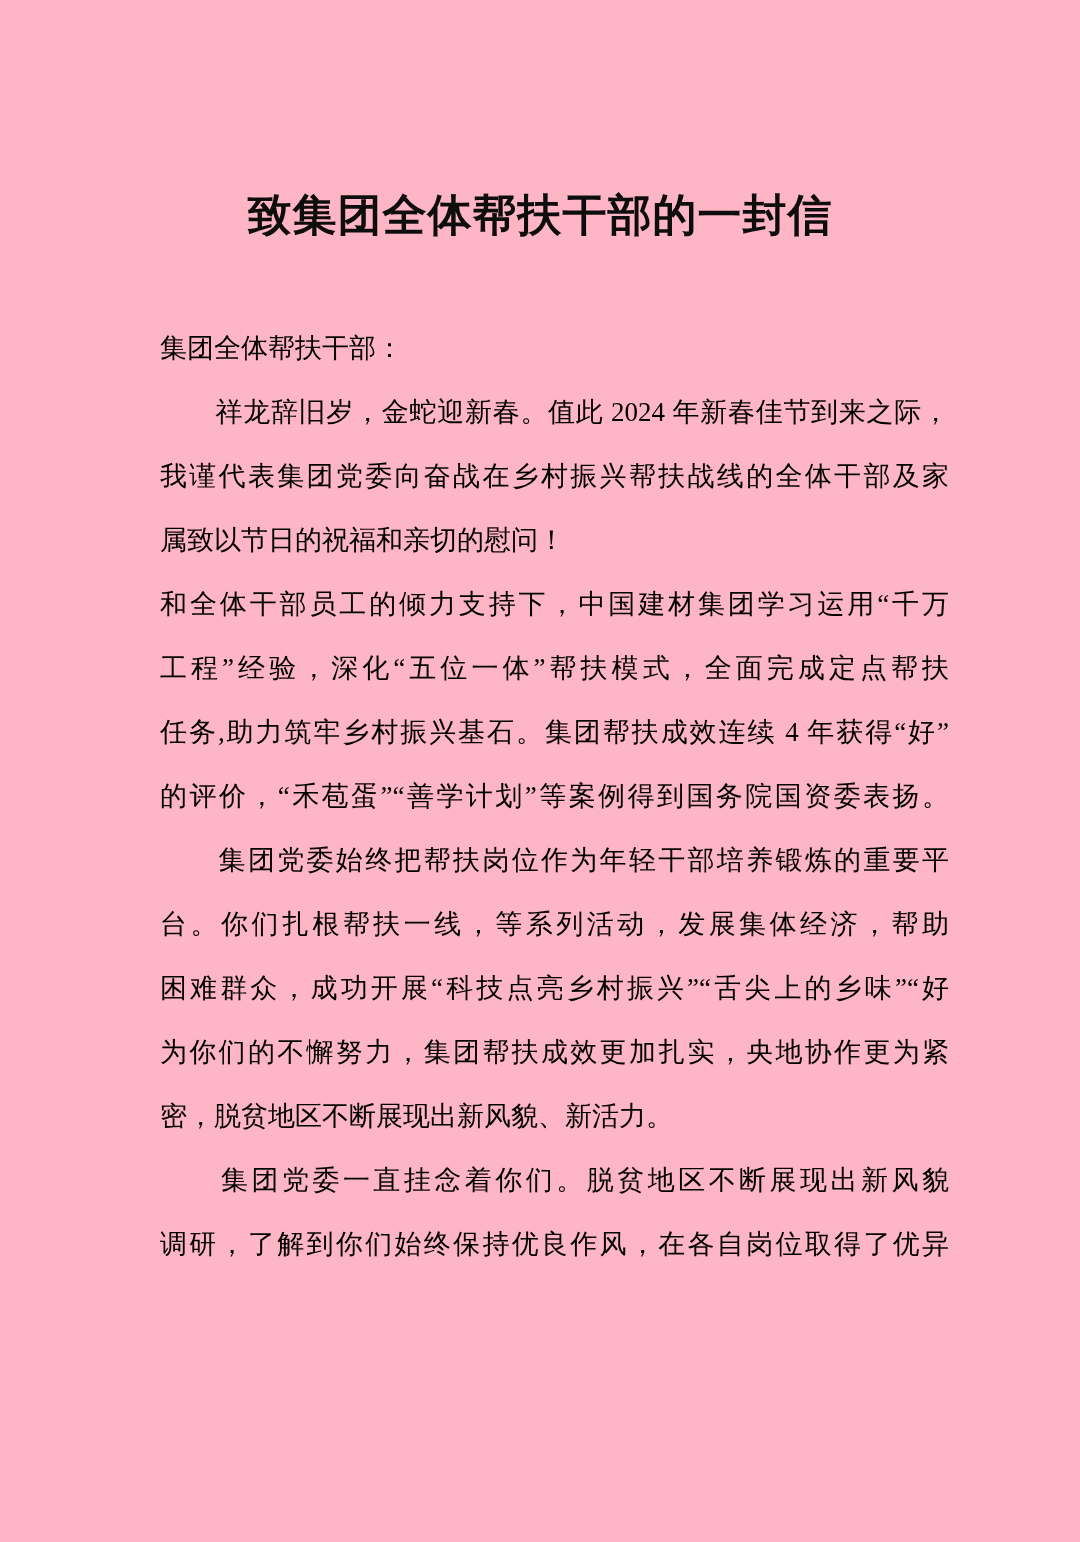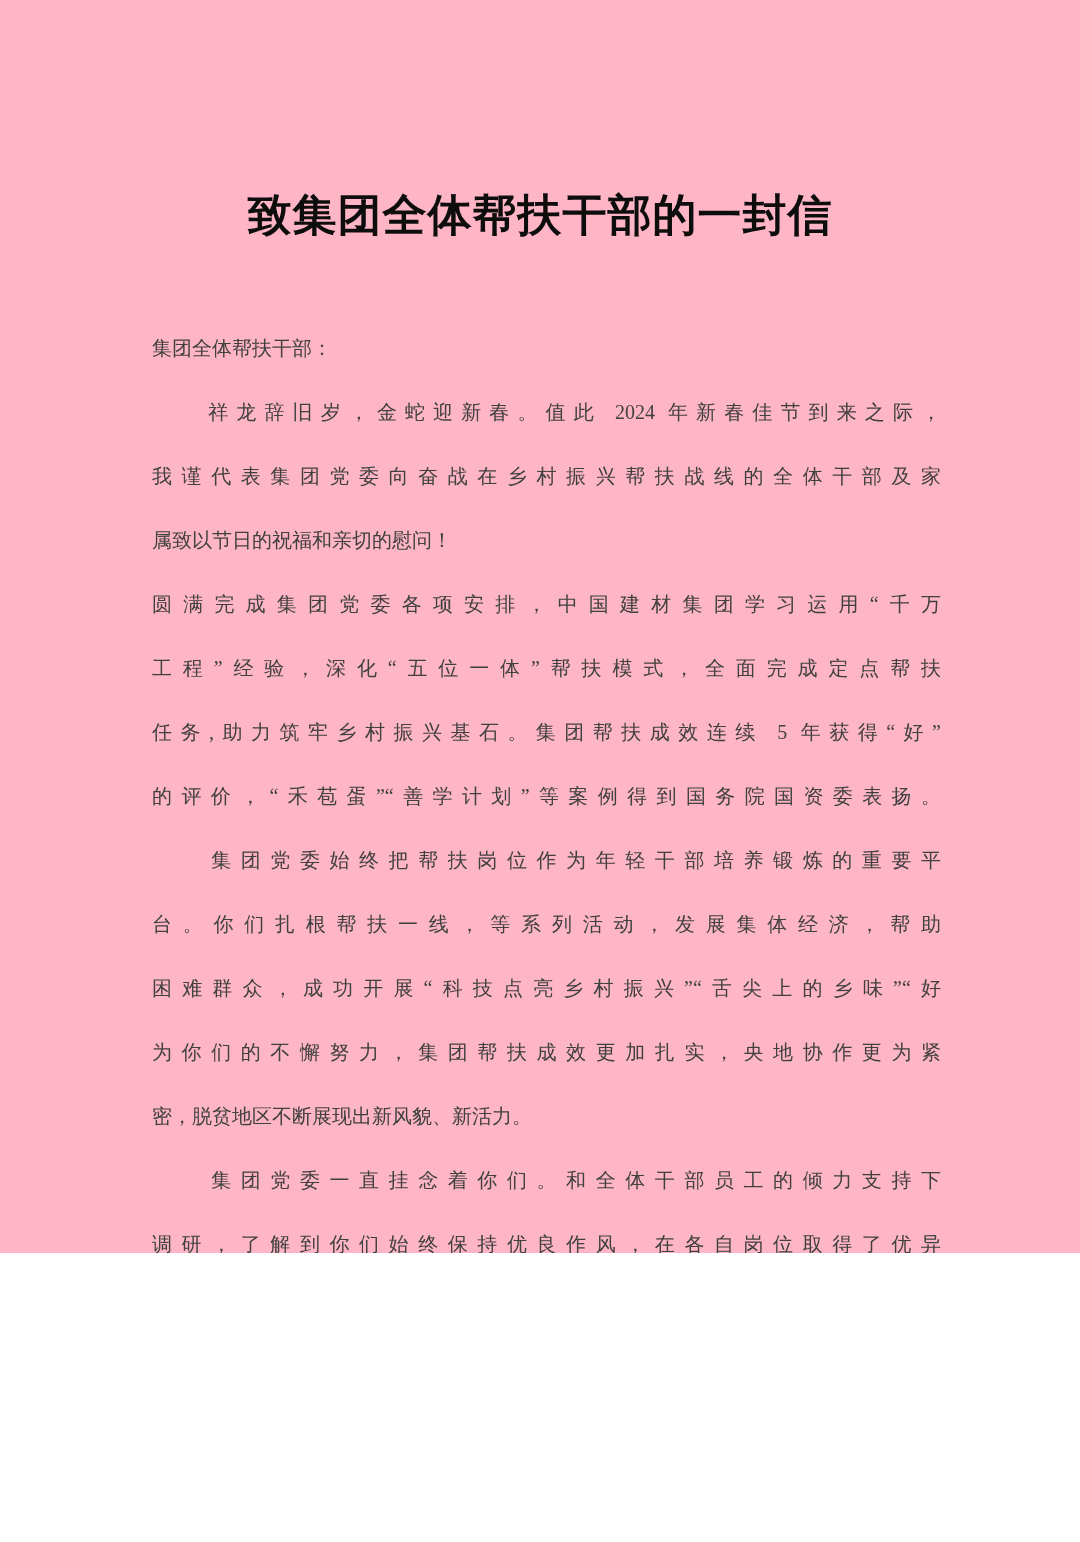--- a/index.html
+++ b/index.html
@@ -2,45 +2,45 @@
 <html><head>
 <meta charset="utf-8">
 <style>
   html, body {
     margin: 0;
     padding: 0;
   }
   .page {
     position: relative;
     width: 1080px;
-    height: 1253px;
+    height: 1542px;
     background: #feb5c5;
     overflow: hidden;
     font-family: "Liberation Serif", serif;
   }
   .title {
     position: absolute;
     top: 189px;
     left: 0;
     width: 100%;
     text-align: center;
     font-family: "Liberation Sans", sans-serif;
     font-size: 44px;
     line-height: 52px;
     font-weight: 900;
     color: #0d0d0d;
     letter-spacing: 1px;
   }
   .body-text {
     position: absolute;
     top: 316px;
-    left: 152px;
+    left: 160px;
     width: 789px;
-    font-size: 20px;
-    color: #404040;
+    font-size: 27px;
+    color: #000000;
   }
   .line {
     line-height: 64px;
     height: 64px;
     text-align: justify;
     text-justify: inter-character;
   }
   .line.fill {
     text-align-last: justify;
   }
@@ -48,25 +48,25 @@
 </head>
 <body>
 
 <div class="page">
   <div class="title">致集团全体帮扶干部的一封信</div>
   <div class="body-text">
     <div class="line">集团全体帮扶干部：</div>
     <div class="line fill">　　祥龙辞旧岁，金蛇迎新春。值此 2024 年新春佳节到来之际，</div>
     <div class="line fill">我谨代表集团党委向奋战在乡村振兴帮扶战线的全体干部及家</div>
     <div class="line">属致以节日的祝福和亲切的慰问！</div>
-    <div class="line fill">圆满完成集团党委各项安排，中国建材集团学习运用“千万</div>
+    <div class="line fill">和全体干部员工的倾力支持下，中国建材集团学习运用“千万</div>
     <div class="line fill">工程”经验，深化“五位一体”帮扶模式，全面完成定点帮扶</div>
-    <div class="line fill">任务,助力筑牢乡村振兴基石。集团帮扶成效连续 5 年获得“好”</div>
+    <div class="line fill">任务,助力筑牢乡村振兴基石。集团帮扶成效连续 4 年获得“好”</div>
     <div class="line fill">的评价，“禾苞蛋”“善学计划”等案例得到国务院国资委表扬。</div>
     <div class="line fill">　　集团党委始终把帮扶岗位作为年轻干部培养锻炼的重要平</div>
     <div class="line fill">台。你们扎根帮扶一线，等系列活动，发展集体经济，帮助</div>
     <div class="line fill">困难群众，成功开展“科技点亮乡村振兴”“舌尖上的乡味”“好</div>
     <div class="line fill">为你们的不懈努力，集团帮扶成效更加扎实，央地协作更为紧</div>
     <div class="line">密，脱贫地区不断展现出新风貌、新活力。</div>
-    <div class="line fill">　　集团党委一直挂念着你们。和全体干部员工的倾力支持下</div>
+    <div class="line fill">　　集团党委一直挂念着你们。脱贫地区不断展现出新风貌</div>
     <div class="line fill">调研，了解到你们始终保持优良作风，在各自岗位取得了优异</div>
   </div>
 </div>
 
 </body></html>

